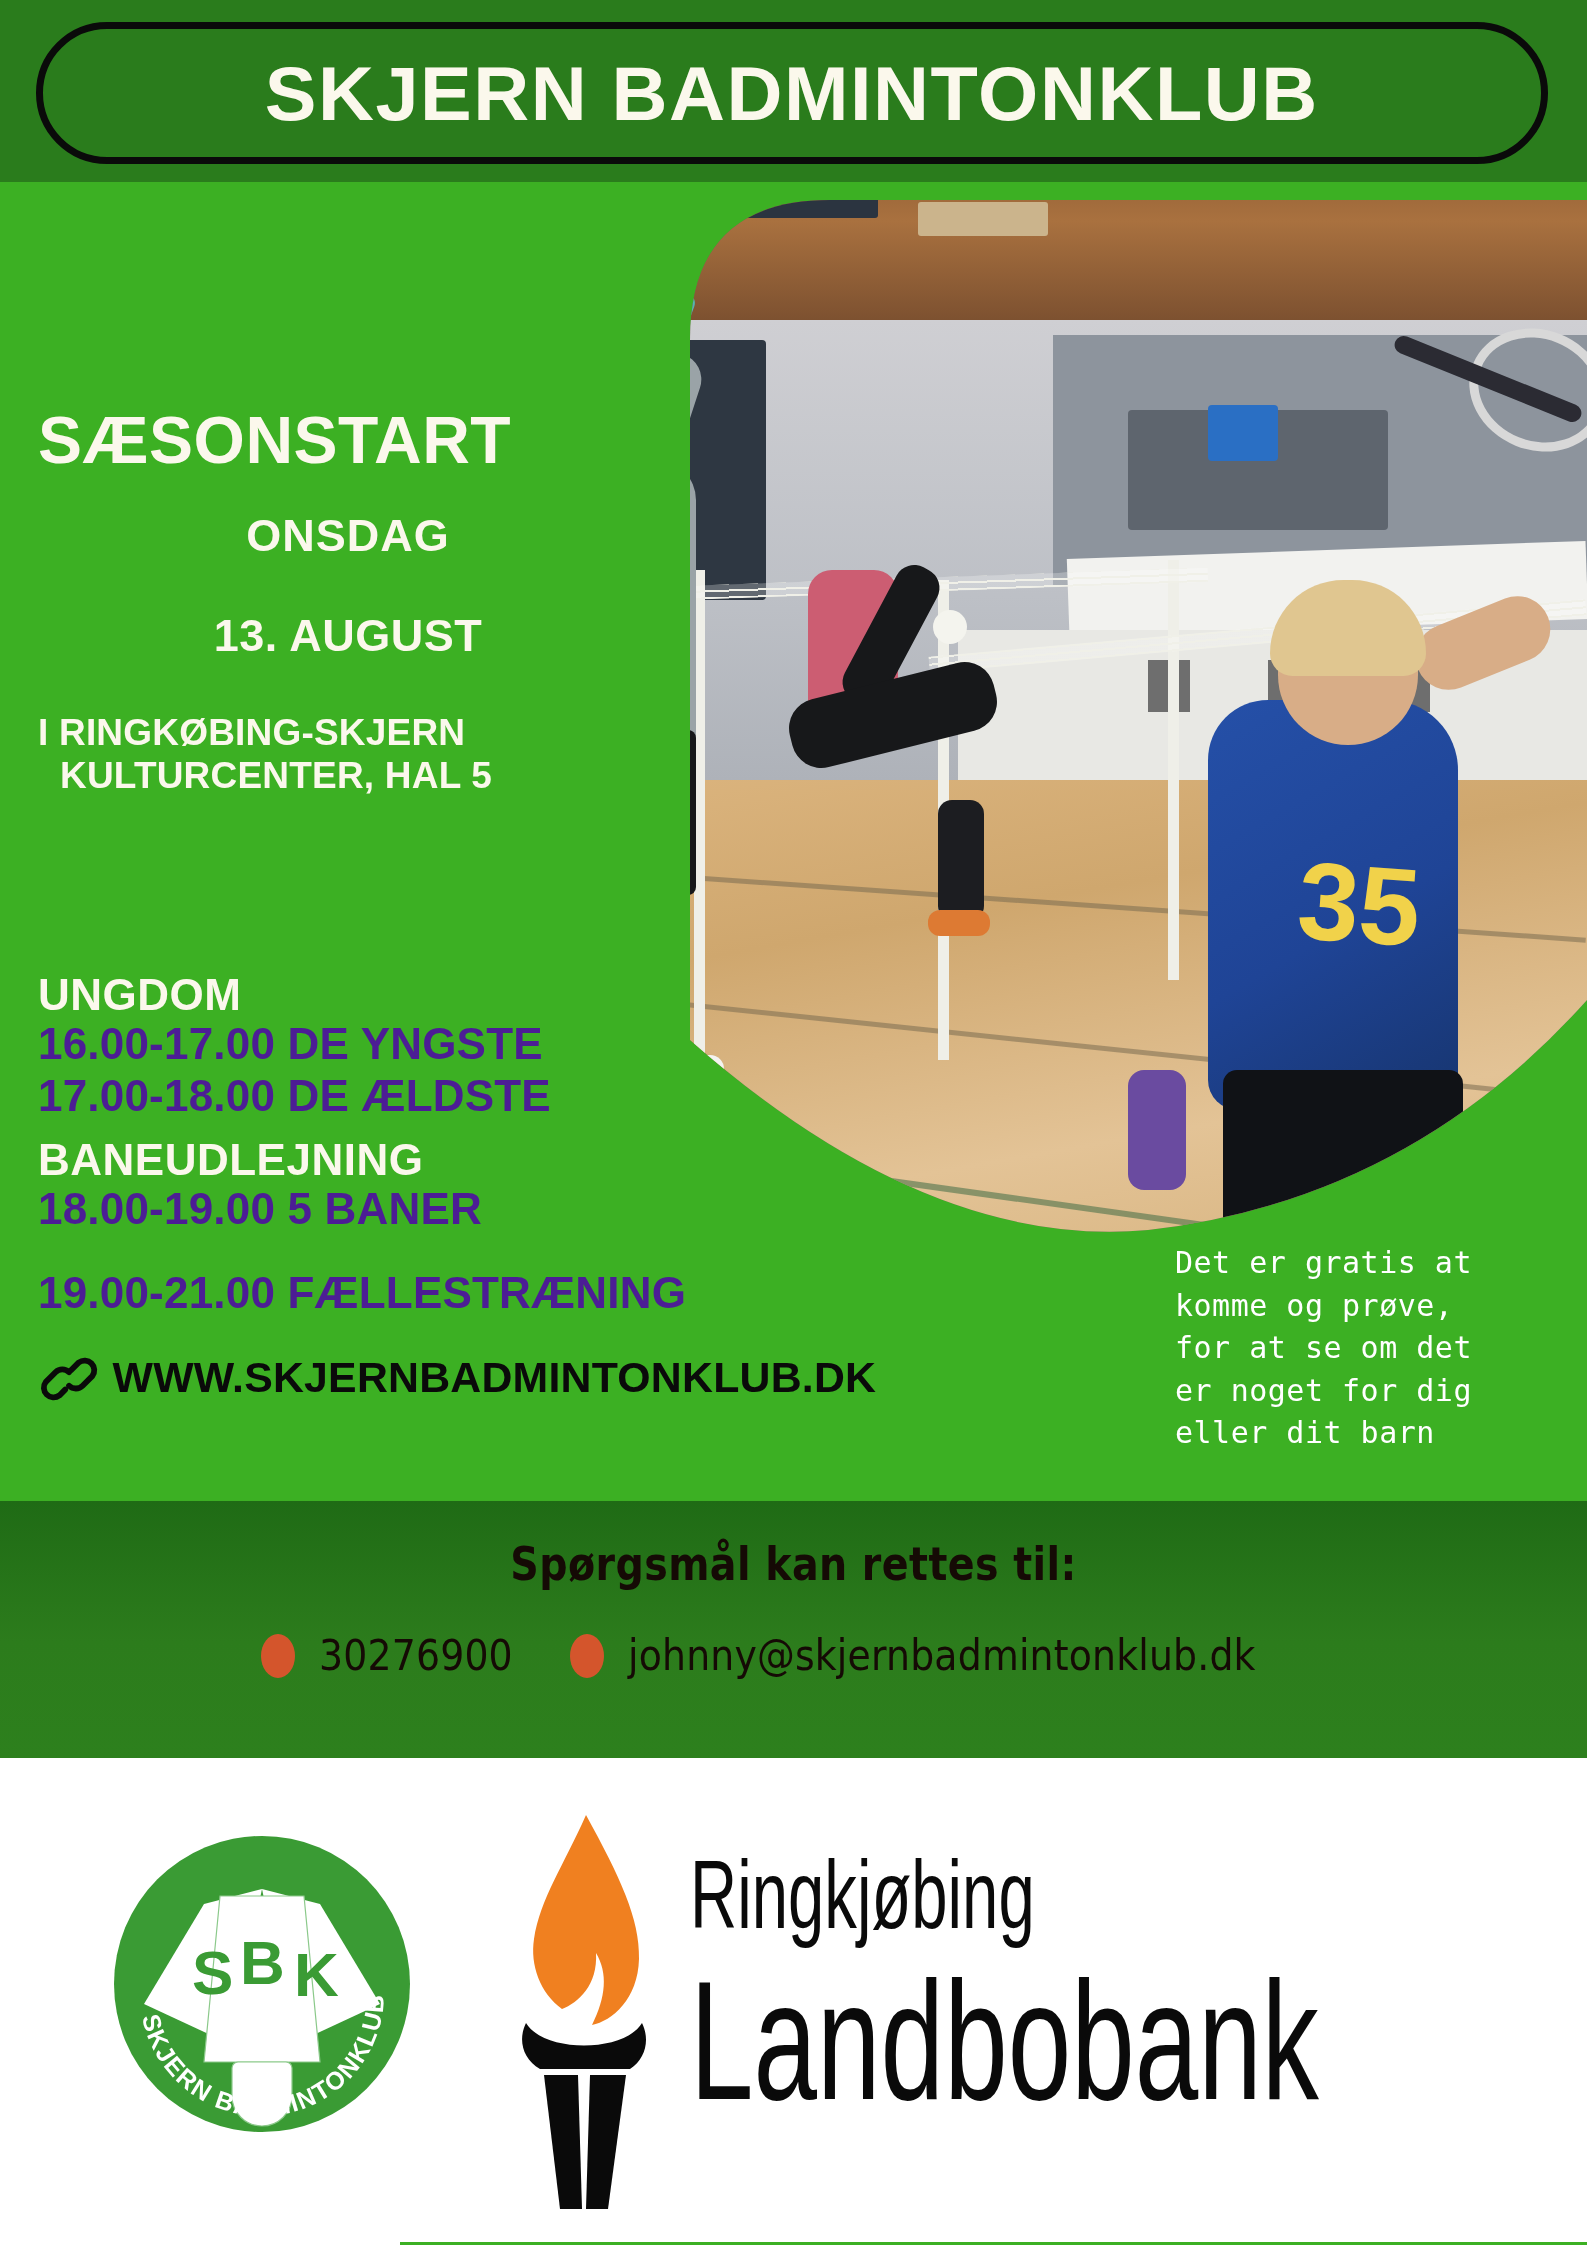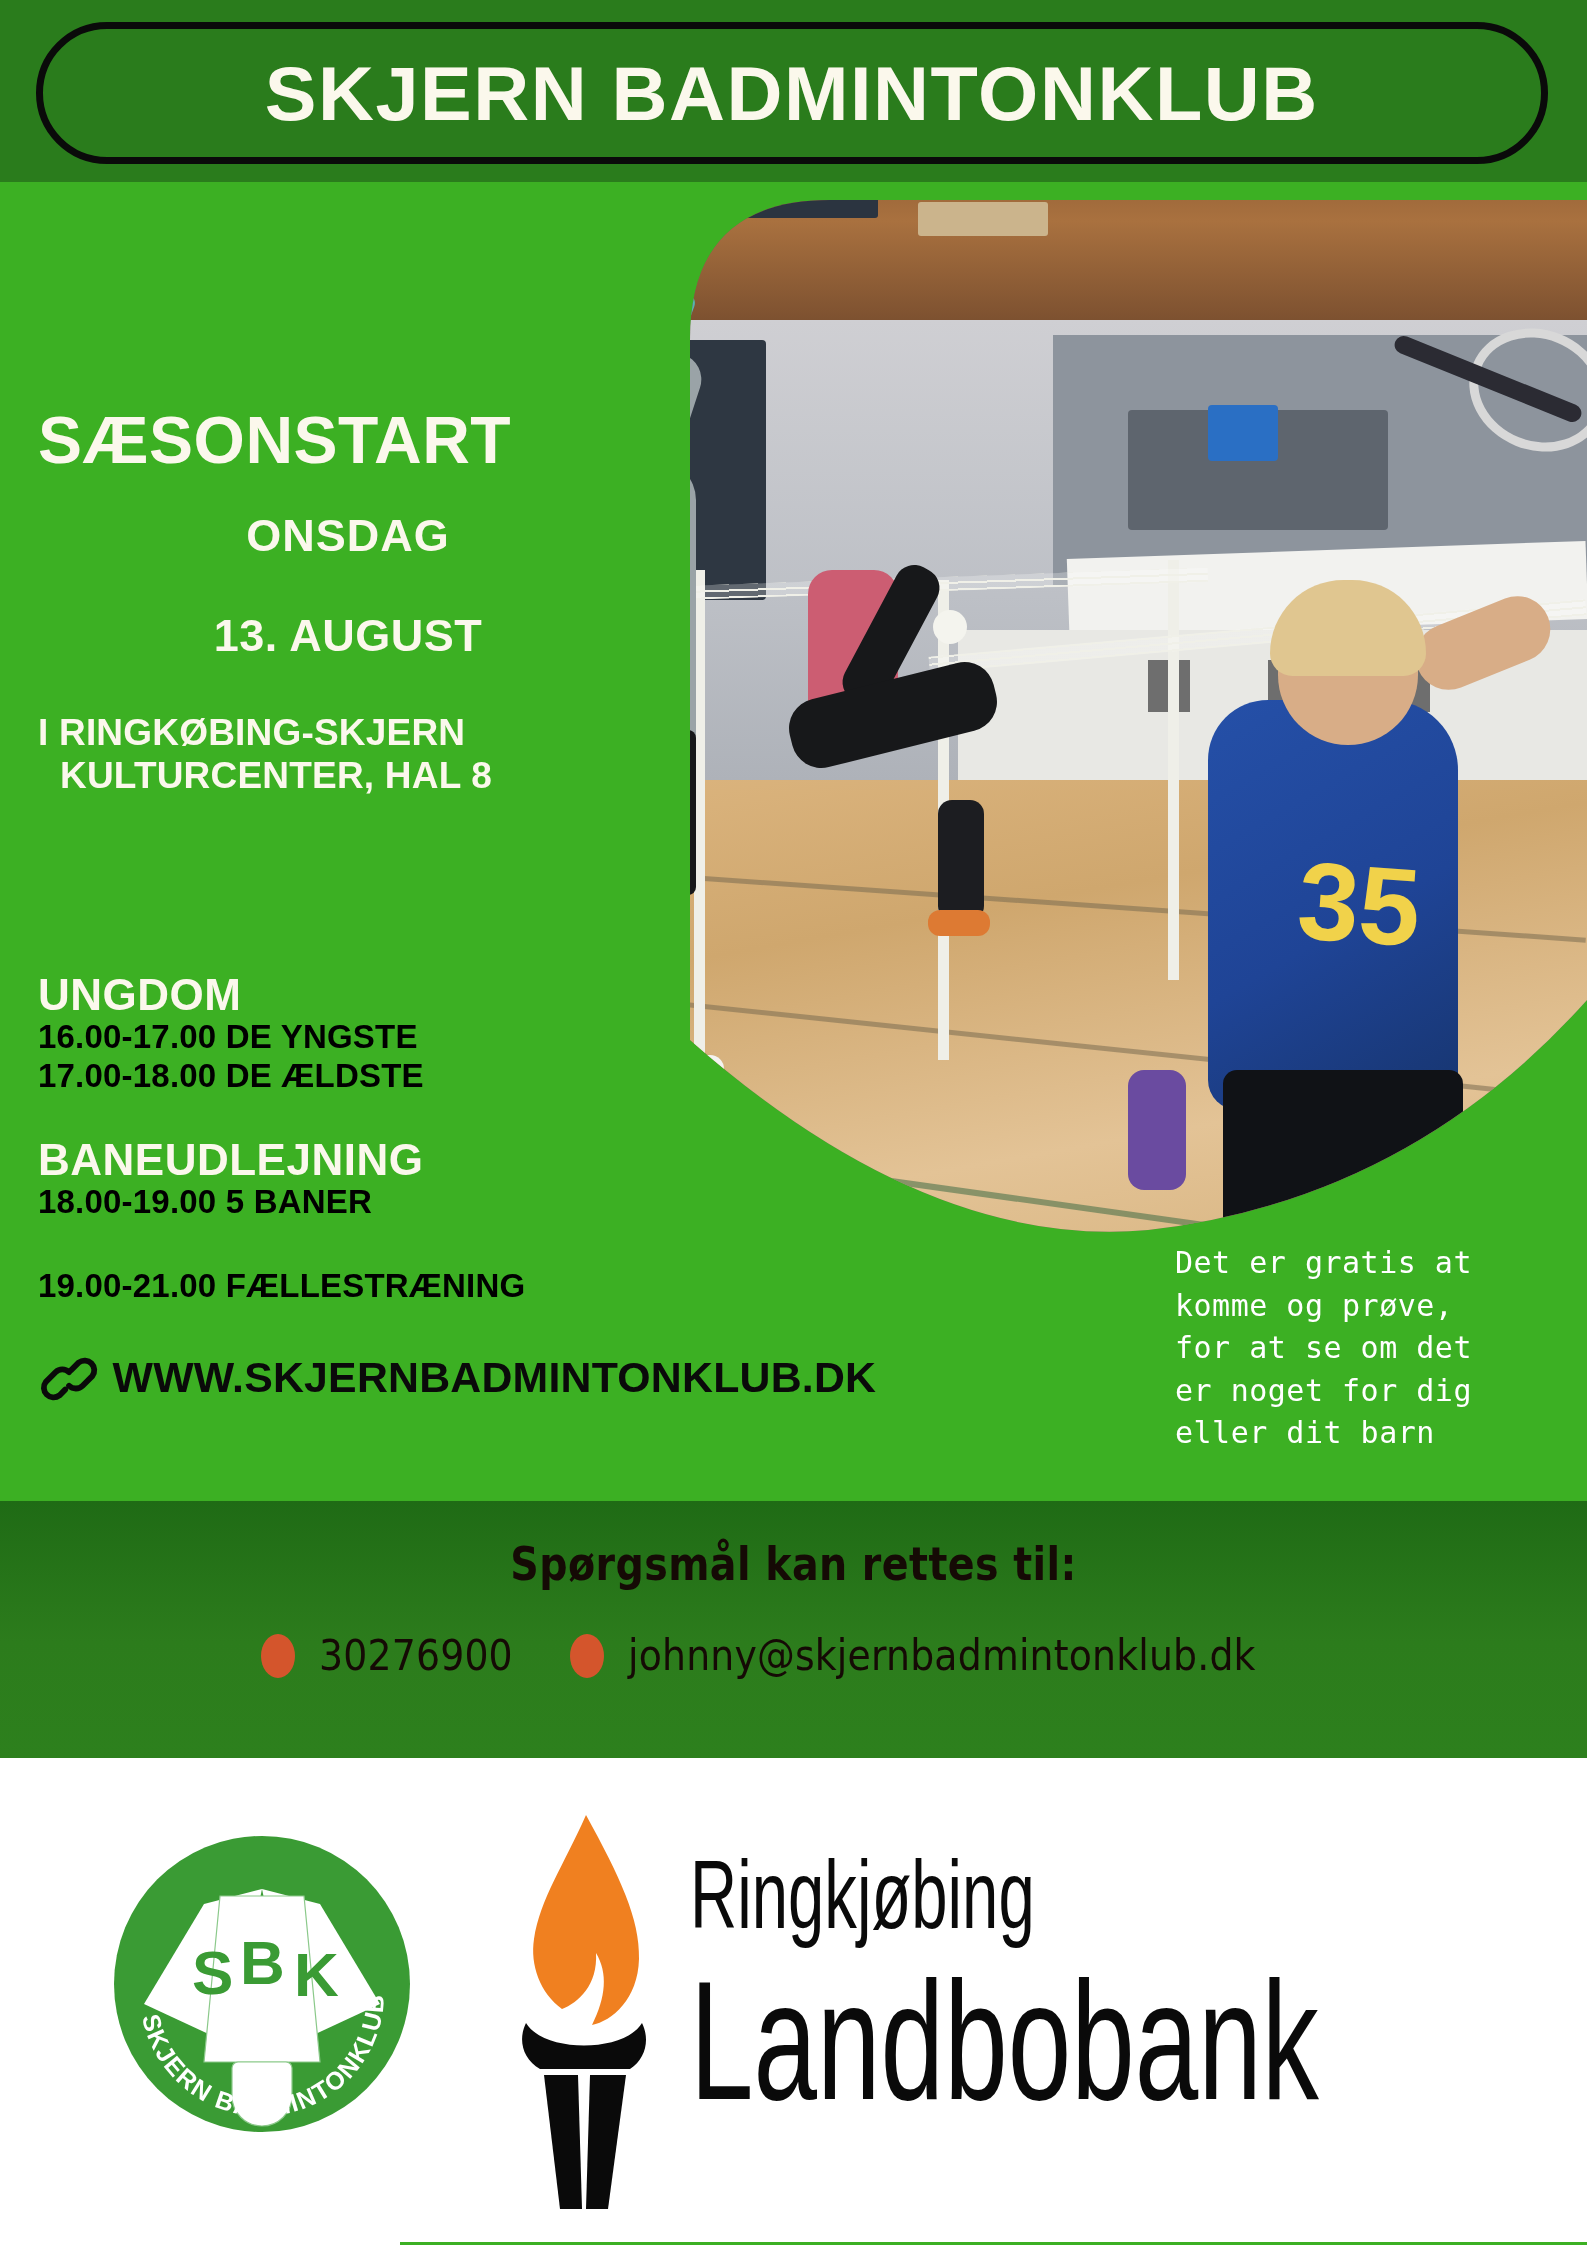--- a/index.html
+++ b/index.html
@@ -122,21 +122,21 @@
     font-size:45px; font-weight:bold; color:#fbf8ec; letter-spacing:0.5px;
   }
   .t-venue {
     position:absolute; left:0; top:530px; width:660px;
     font-size:37px; font-weight:bold; color:#fbf8ec; line-height:1.16; letter-spacing:0.2px;
   }
   .t-venue .l2 { display:block; padding-left:22px; }
 
   .sec { position:absolute; left:0; }
   .sec-h { font-size:44px; font-weight:bold; color:#fbf8ec; letter-spacing:0.5px; line-height:1.05; }
-  .sec-l { font-size:33px; font-weight:bold; color:#000000; letter-spacing:0.2px; line-height:1.18; }
+  .sec-l { font-size:44px; font-weight:bold; color:#4c1d95; letter-spacing:0.2px; line-height:1.18; }
 
   .sec-ungdom { top:790px; }
   .sec-bane   { top:955px; }
   .sec-senior { top:1085px; }
 
   
   .web-row {
     position:absolute; left:40px; top:1165px;
     display:flex; align-items:center; gap:18px;
   }
@@ -268,21 +268,21 @@
     </div>
 
     <div class="left-col">
 
       <div class="t-saeson">SÆSONSTART</div>
       <div class="t-onsdag">ONSDAG</div>
       <div class="t-date">13. AUGUST</div>
 
       <div class="t-venue">
         <span>I RINGKØBING-SKJERN</span>
-        <span class="l2">KULTURCENTER, HAL 8</span>
+        <span class="l2">KULTURCENTER, HAL 5</span>
       </div>
 
       <div class="sec sec-ungdom">
         <div class="sec-h">UNGDOM</div>
         <div class="sec-l">16.00-17.00 DE YNGSTE</div>
         <div class="sec-l">17.00-18.00 DE ÆLDSTE</div>
       </div>
 
       <div class="sec sec-bane">
         <div class="sec-h">BANEUDLEJNING</div>

